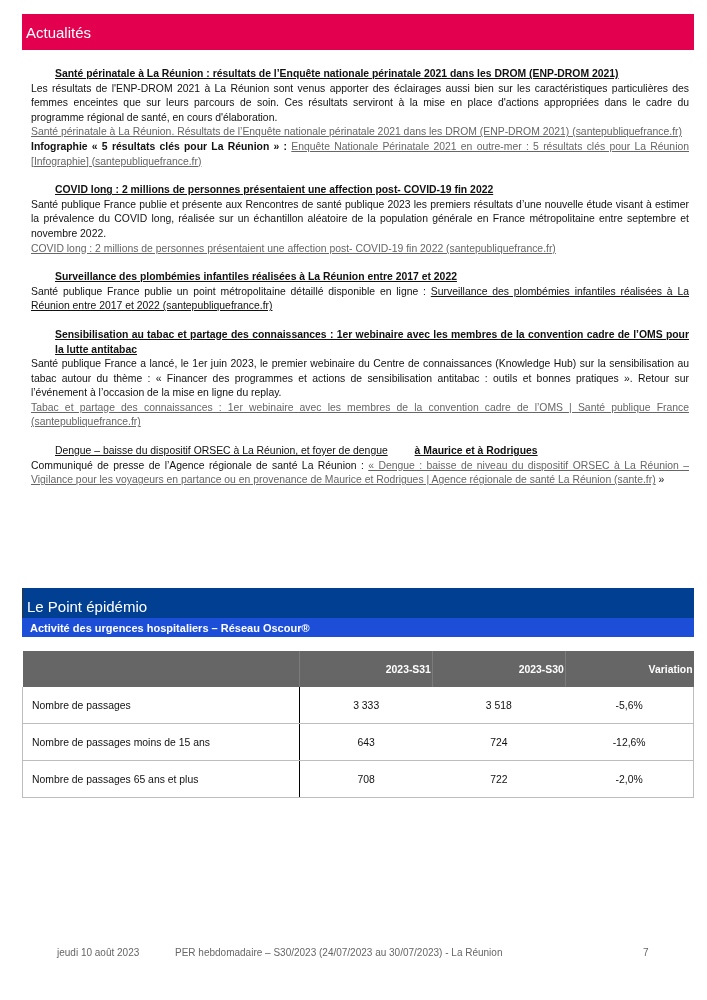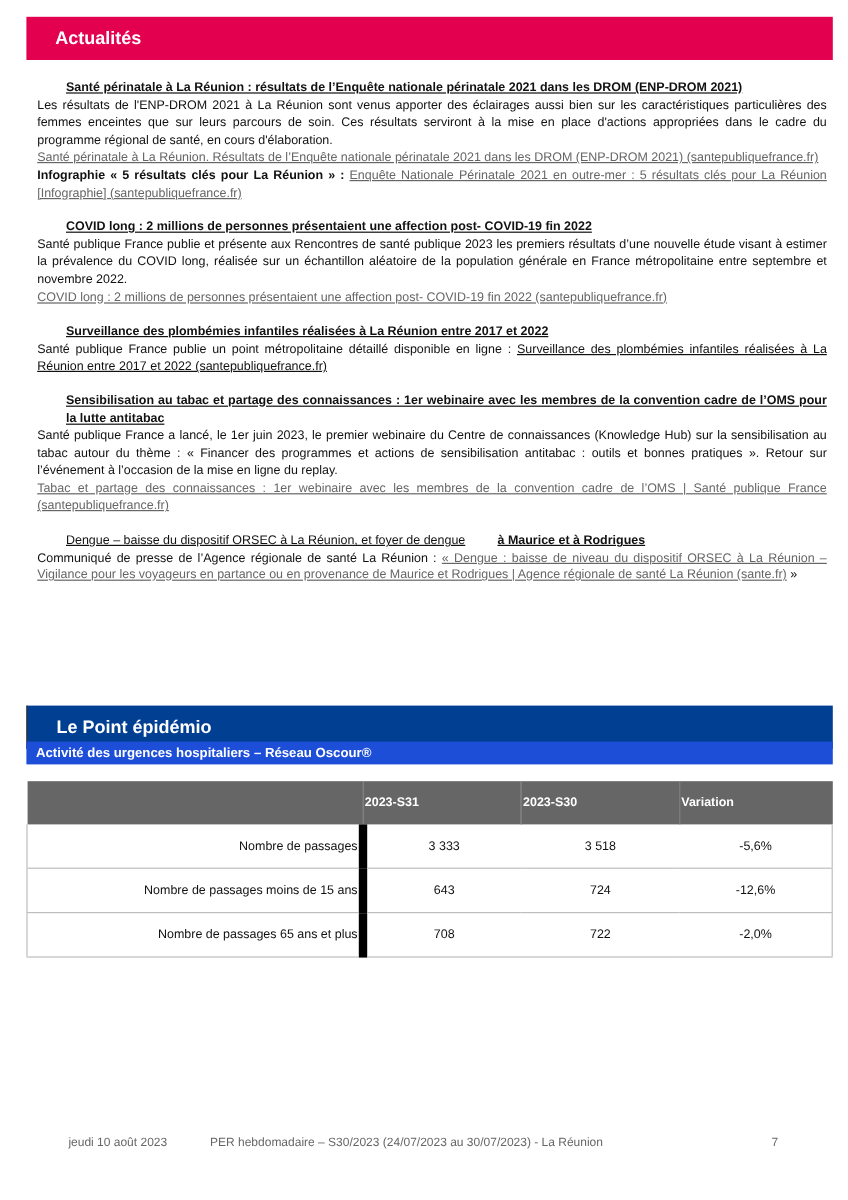--- a/index.html
+++ b/index.html
@@ -3,22 +3,22 @@
 <meta charset="utf-8">
 <style>
   html, body { margin: 0; padding: 0; background: #ffffff; }
   body {
     width: 707px; height: 1000px; position: relative; overflow: hidden;
     font-family: "Liberation Sans", "DejaVu Sans", sans-serif;
     color: #111;
   }
   .banner {
     position: absolute; left: 22px; width: 672px;
-    color: #fff; font-weight: bold; box-sizing: border-box;
-    display: flex; align-items: center; padding-left: 24px;
+    color: #fff; font-weight: normal; box-sizing: border-box;
+    display: flex; align-items: center; padding-left: 4px;
   }
   .banner-pink { top: 14px; height: 36px; background: #e2004f; font-size: 15px; }
   .banner-blue { top: 588px; height: 36px; background: #003f92; font-size: 15px; border-left: 1px solid #333; }
   .subbanner {
     position: absolute; left: 22px; top: 618px; width: 672px; height: 19px;
     background: #1d4ed8; color: #fff; font-size: 11px; font-weight: bold;
     display: flex; align-items: center; padding-left: 8px; box-sizing: border-box;
   }
   .news {
     position: absolute; left: 31px; width: 658px;
@@ -32,28 +32,28 @@
   .news .blk { display: block; }
   .strong { font-weight: bold; }
   .item { margin-bottom: 14px; }
 
   table.stats {
     position: absolute; left: 22px; top: 651px; width: 672px;
     border-collapse: collapse; font-size: 10.4px;
   }
   table.stats th {
     background: #666666; color: #fff; font-weight: bold; height: 34px;
-    border-right: 1px solid #7b7b7b; text-align: left;
+    border-right: 1px solid #7b7b7b; text-align: right;
   }
   table.stats th:last-child { border-right: none; }
   table.stats td {
     height: 34px; border-bottom: 1px solid #bdbdbd; text-align: center;
     color: #111;
   }
-  table.stats td.lbl { text-align: right; padding-left: 9px; width: 266px; border-right: 7px solid #000000;}
+  table.stats td.lbl { text-align: left; padding-left: 9px; width: 266px; border-right: 1px solid #000000;}
   table.stats tr.row { border-left: 1px solid #bdbdbd; border-right: 1px solid #bdbdbd; }
 
   .footer {
     position: absolute; top: 947px; left: 0; width: 707px; height: 16px;
     font-size: 10px; color: #666;
   }
   .footer span { position: absolute; top: 0; }
 </style>
 </head>
 <body>

